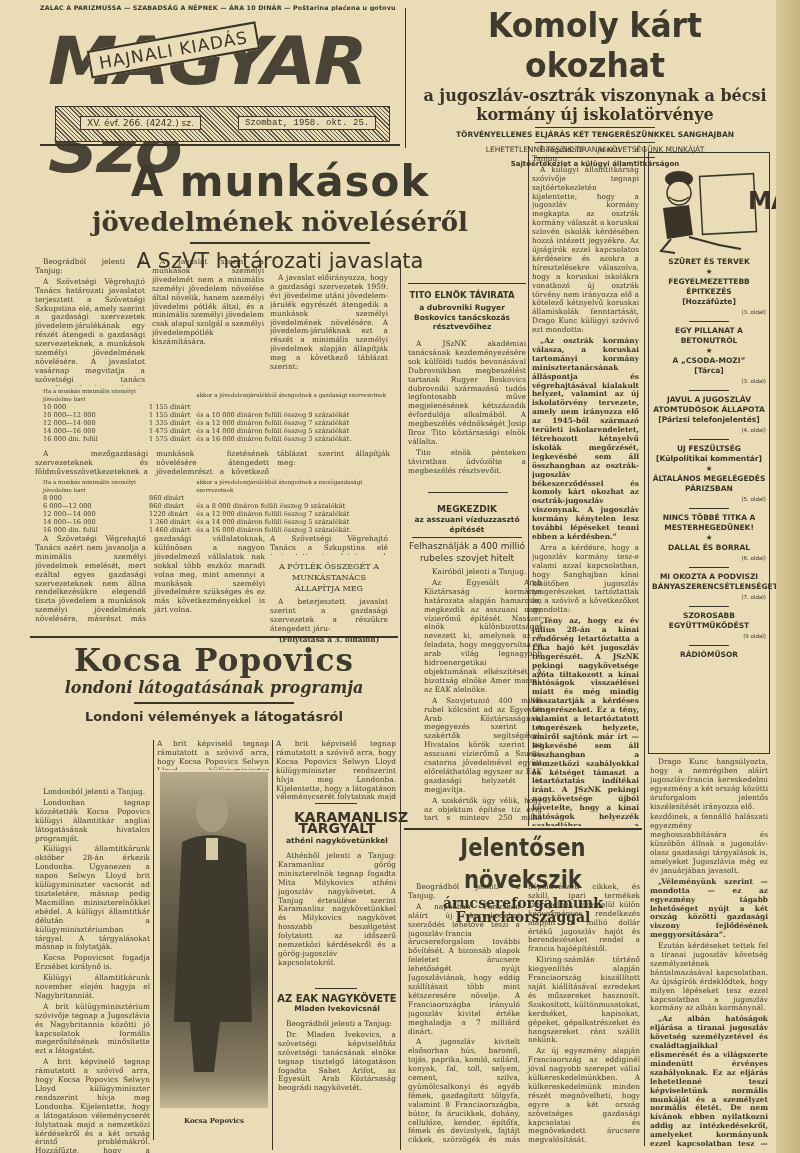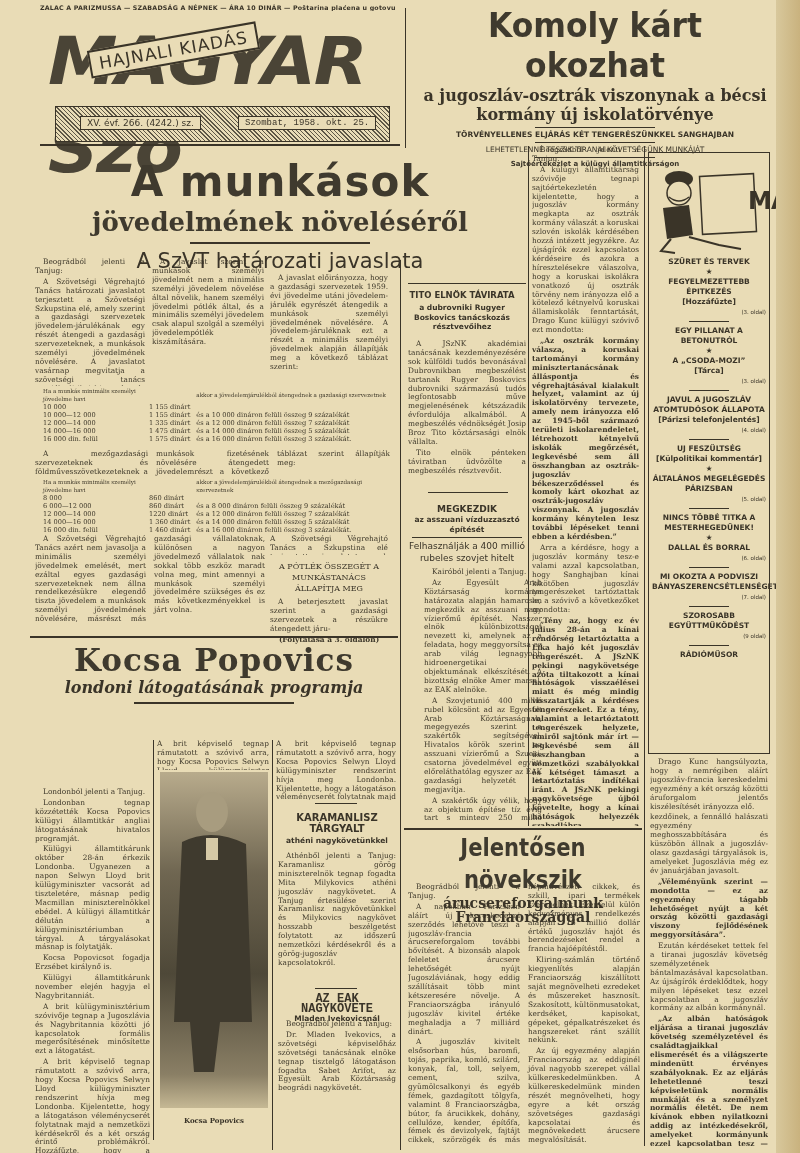--- a/index.html
+++ b/index.html
@@ -248,20 +248,21 @@
   <p>Ezután kérdéseket tettek fel a tiranai jugoszláv követség személyzetének bántalmazásával kapcsolatban. Az újságírók érdeklődtek, hogy milyen lépéseket tesz ezzel kapcsolatban a jugoszláv kormány az albán kormánynál.</p>
   <p class="bold">„Az albán hatóságok eljárása a tiranai jugoszláv követség személyzetével és családtagjaikkal elismerését és a világszerte mindenütt érvényes szabályoknak. Ez az eljárás lehetetlenné teszi képviseletünk normális munkáját és a személyzet normális életét. De nem kívánok ebben nyilatkozni addig az intézkedésekről, amelyeket kormányunk ezzel kapcsolatban tesz — felelte Drago Kunc.</p>
 </div>
 <div class="rule" style="left:644px; top:146px; width:1px; height:1000px;"></div>
 <div class="abs" style="left:776px; top:0; width:24px; height:1153px; background:linear-gradient(90deg,#d8c89c,#c9b27e);"></div>
 
 <div class="abs center" style="left:28px; top:642px; width:372px;">
   <div class="serif bold" style="font-size:31px; line-height:36px; color:#3f3a2e; letter-spacing:1px;">Kocsa Popovics</div>
   <div class="serif bold" style="font-size:16px; line-height:20px; font-style:italic;">londoni látogatásának programja</div>
   <div class="rule" style="position:relative; margin:4px auto; width:160px; height:2px;"></div>
+  <div class="sans bold" style="font-size:13px; line-height:18px;">Londoni vélemények a látogatásról</div>
 </div>
 
 <div class="abs body" style="left:35px; top:740px; width:115px; height:410px; overflow:hidden;margin-top:48px;">
   <p>Londonból jelenti a Tanjug.</p>
   <p>Londonban tegnap közzétették Kocsa Popovics külügyi államtitkár angliai látogatásának hivatalos programját.</p>
   <p>Külügyi államtitkárunk október 28-án érkezik Londonba. Ugyanezen a napon Selwyn Lloyd brit külügyminiszter vacsorát ad tiszteletére, másnap pedig Macmillan miniszterelnökkel ebédel. A külügyi államtitkár délután a külügyminisztériumban tárgyal. A tárgyalásokat másnap is folytatják.</p>
   <p>Kocsa Popovicsot fogadja Erzsébet királynő is.</p>
   <p>Külügyi államtitkárunk november elején hagyja el Nagybritanniát.</p>
   <p>A brit külügyminisztérium szóvivője tegnap a Jugoszlávia és Nagybritannia közötti jó kapcsolatok formális megerősítésének minősítette ezt a látogatást.</p>
   <p>A brit képviselő tegnap rámutatott a szóvivő arra, hogy Kocsa Popovics Selwyn Lloyd külügyminiszter rendszerint hívja meg Londonba. Kijelentette, hogy a látogatáson véleménycserét folytatnak majd a nemzetközi kérdésekről és a két ország érintő problémákról. Hozzáfűzte, hogy a tárgyalások napirendjét nem állapították meg, mivel kifejezte reményét, hogy ez a látogatás célkitűzést szolgáló véleménycseréje nyújt alkalmat.</p>
@@ -278,42 +279,42 @@
 </div>
 <div class="abs center bold serif" style="left:160px; top:1116px; width:108px; font-size:7px;">Kocsa Popovics</div>
 <div class="rule" style="left:153px; top:740px; width:1px; height:400px;"></div>
 <div class="rule" style="left:272px; top:740px; width:1px; height:410px;"></div>
 
 <div class="abs body" style="left:276px; top:740px; width:120px; height:60px; overflow:hidden;">
   <p style="text-indent:0;">A brit képviselő tegnap rámutatott a szóvivő arra, hogy Kocsa Popovics Selwyn Lloyd külügyminiszter rendszerint hívja meg Londonba. Kijelentette, hogy a látogatáson véleménycserét folytatnak majd a nemzetközi kérdésekről és a két ország érintő problémákról. Hozzáfűzte, hogy a tárgyalások napirendjét nem állapították meg, mivel kifejezte reményét, hogy ez a látogatás célkitűzést szolgáló véleménycseréje nyújt alkalmat.</p>
 </div>
 <div class="rule" style="left:315px; top:803px; width:42px; height:1px;"></div>
 <div class="abs center" style="left:276px; top:812px; width:122px;">
-  <div class="sans bold" style="font-size:10px; line-height:11px; padding:0 18px;">KARAMANLISZ TÁRGYALT</div>
+  <div class="sans bold" style="font-size:14px; line-height:11px; padding:0 18px;">KARAMANLISZ TÁRGYALT</div>
   <div class="sans bold" style="font-size:7.5px; line-height:10px; margin-top:2px;">athéni nagykövetünkkel</div>
 </div>
 <div class="abs body" style="left:278px; top:852px; width:118px; height:132px; overflow:hidden;">
   <p>Athénből jelenti a Tanjug: Karamanlisz görög miniszterelnök tegnap fogadta Mita Milykovics athéni jugoszláv nagykövetet. A Tanjug értesülése szerint Karamanlisz nagykövetünkkel és Milykovics nagykövet hosszabb beszélgetést folytatott az időszerű nemzetközi kérdésekről és a görög-jugoszláv kapcsolatokról.</p>
 </div>
 
 <div class="rule" style="left:315px; top:988px; width:42px; height:1px;"></div>
 <div class="abs center" style="left:276px; top:994px; width:122px;">
-  <div class="sans bold" style="font-size:12px; line-height:10px;font-family:Liberation Mono, monospace;">AZ EAK NAGYKÖVETE</div>
+  <div class="sans bold" style="font-size:10px; line-height:10px;">AZ EAK NAGYKÖVETE</div>
   <div class="sans bold" style="font-size:7.5px; line-height:10px;">Mladen Ivekovicsnál</div>
 </div>
 <div class="abs body" style="left:278px; top:1020px; width:118px; height:128px; overflow:hidden;">
   <p>Beográdból jelenti a Tanjug:</p>
   <p>Dr. Mladen Ivekovics, a szövetségi képviselőház szövetségi tanácsának elnöke tegnap tisztelgő látogatáson fogadta Sabet Arifot, az Egyesült Arab Köztársaság beográdi nagykövetét.</p>
 </div>
 <div class="rule" style="left:400px; top:826px; width:1px; height:324px;"></div>
 
 <div class="rule" style="left:404px; top:828px; width:238px; height:2px;"></div>
 <div class="abs center" style="left:404px; top:832px; width:238px;">
   <div class="sans bold" style="font-size:24px; line-height:32px; color:#3f3a2e; transform:scaleX(0.88);">Jelentősen növekszik</div>
   <div class="serif bold" style="font-size:14px; line-height:14px;">árucsereforgalmunk Franciaországgal</div>
 </div>
 <div class="abs body" style="left:408px; top:883px; width:232px; height:266px; overflow:hidden; column-count:2; column-gap:8px; column-fill:auto;">
   <p>Beográdból jelenti a Tanjug.</p>
   <p>A napokban Párizsban aláírt új kereskedelmi szerződés lehetővé teszi a jugoszláv-francia árucsereforgalom további bővítését. A bizonsáb alapok feleletet árucsere lehetőségét nyújt Jugoszláviának, hogy eddig szállításait több mint kétszeresére növelje. A Franciaországba irányuló jugoszláv kivitel értéke meghaladja a 7 milliárd dinárt.</p>
   <p>A jugoszláv kivitelt elsősorban hús, baromfi, tojás, paprika, komló, szilárd, konyak, fal, toll, selyem, cement, szilva, gyümölcsalkonyi és egyéb fémek, gazdagított tölgyfa, valamint 8 Franciaországba, bútor, fa árucikkek, dohány, cellulóze, kender, építőfa, fémek és devizolyek, fajtájt cikkek, szörzögék és más népművészeti cikkek, és szkill, ipari termékek szerepelnek. Ezenfelül külön kedvezményes rendelkezés alapján 16 millió dollár értékű jugoszláv hajót és berendezéseket rendel a francia hajóépítéstől.</p>
-  <p>Kliring-számlán történő kiegyenlítés alapján Franciaország kiszállított saját megnövelheti ezredeket és műszereket hasznosít. Szakosított, kültönmusatokat, kerdséket, kapisokat, gépeket, gépalkatrészeket és hangszereket ránt szállít nekünk.</p>
+  <p>Kliring-számlán történő kiegyenlítés alapján Franciaország kiszállított saját kiállításával ezredeket és műszereket hasznosít. Szakosított, kültönmusatokat, kerdséket, kapisokat, gépeket, gépalkatrészeket és hangszereket ránt szállít nekünk.</p>
   <p>Az új egyezmény alapján Franciaország az eddiginél jóval nagyobb szerepet vállal külkereskedelmünkben. A külkereskedelmünk minden részét megnövelheti, hogy egyre a két ország szövetséges gazdasági kapcsolatai és megnövekedett árucsere megvalósítását.</p>
 </div>
 
 </body></html>

